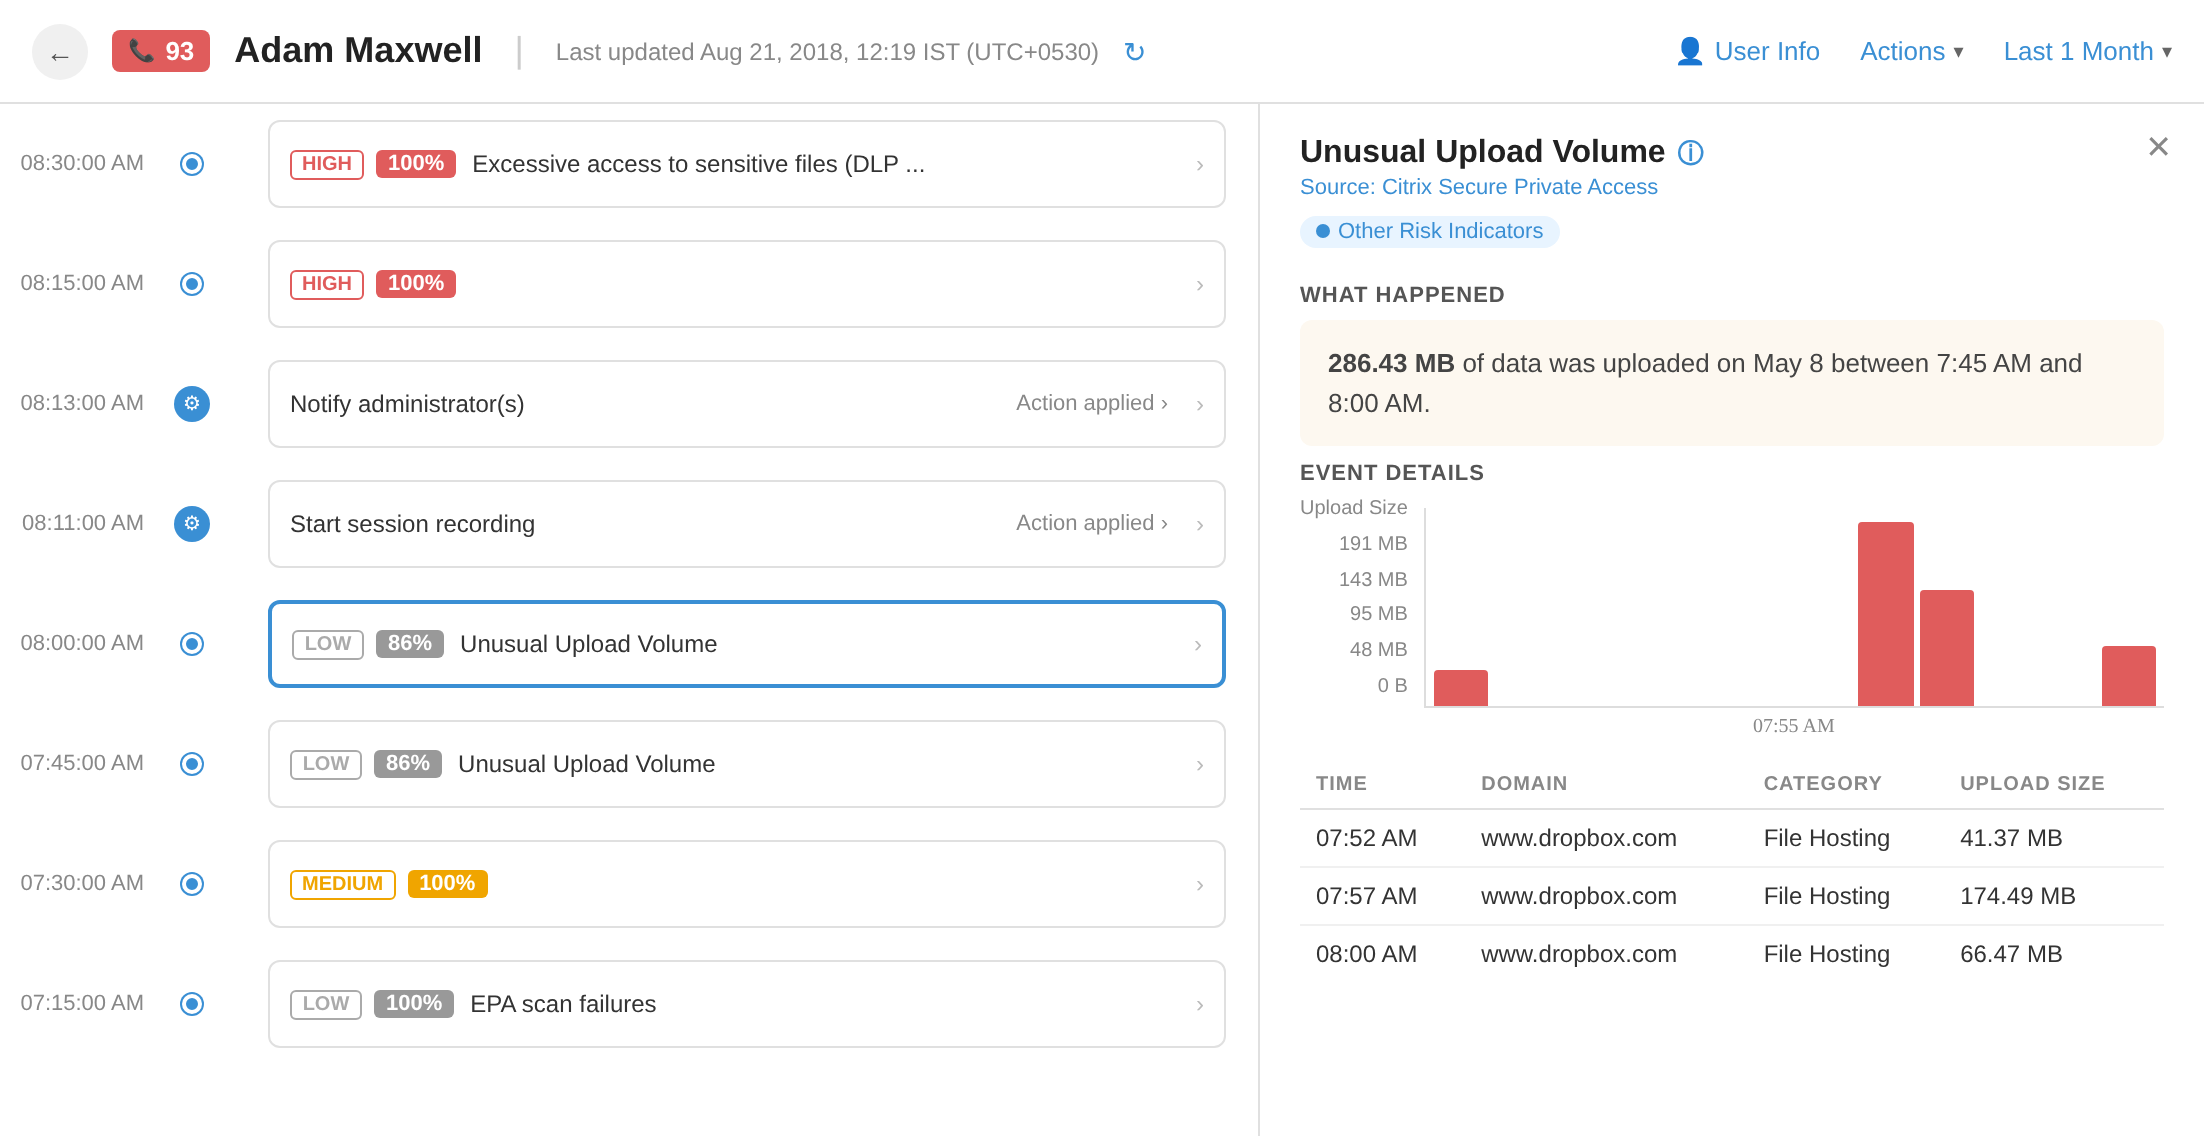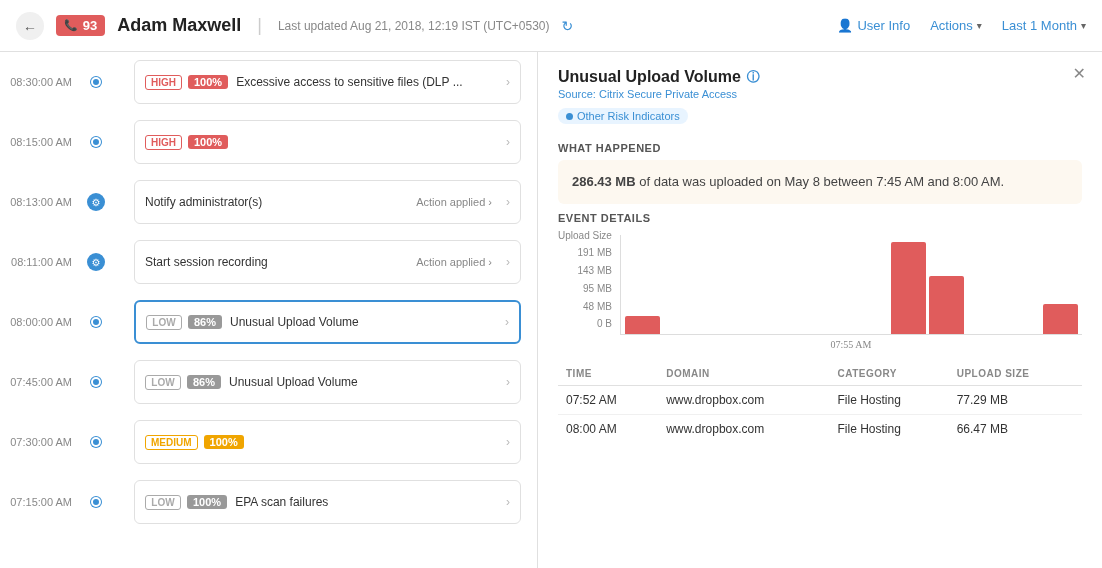--- a/index.html
+++ b/index.html
@@ -15,21 +15,21 @@
     .header-timestamp { font-size: 12px; color: #888; }
     .refresh-icon { color: #3a8fd4; font-size: 14px; cursor: pointer; }
     .header-right { margin-left: auto; display: flex; align-items: center; gap: 20px; }
     .header-btn { display: flex; align-items: center; gap: 4px; color: #3a8fd4; font-size: 13px; cursor: pointer; }
     .header-btn .chevron { font-size: 10px; color: #666; }
 
     
     .main { display: flex; height: calc(568px - 52px); }
 
     
-    .timeline-panel { width: 538px; background: #fff; overflow-y: auto; padding: 0 0 16px 0; border-right: 1px solid #e0e0e0; }
+    .timeline-panel { width: 630px; background: #fff; overflow-y: auto; padding: 0 0 16px 0; border-right: 1px solid #e0e0e0; }
     .timeline-item { display: flex; align-items: center; padding: 8px 16px 8px 0; position: relative; min-height: 52px; }
     .time-label { width: 82px; min-width: 82px; text-align: right; color: #888; font-size: 11px; padding-right: 10px; }
     .timeline-dot-area { width: 28px; display: flex; justify-content: center; align-items: center; position: relative; }
     .timeline-dot { width: 10px; height: 10px; border-radius: 50%; background: #c0c0c0; border: 2px solid #fff; box-shadow: 0 0 0 1px #c0c0c0; flex-shrink: 0; }
     .timeline-dot.blue { background: #3a8fd4; box-shadow: 0 0 0 1px #3a8fd4; }
     .timeline-dot.gear { width: 18px; height: 18px; background: #3a8fd4; border-radius: 50%; display: flex; align-items: center; justify-content: center; color: #fff; font-size: 10px; box-shadow: none; border: none; }
     .event-card { flex: 1; margin-left: 24px; background: #fff; border: 1px solid #e0e0e0; border-radius: 6px; display: flex; align-items: center; padding: 8px 10px; cursor: pointer; min-height: 44px; }
     .event-card.selected { border: 2px solid #3a8fd4; background: #fff; }
     .severity-badge { border: 1px solid #e05c5c; color: #e05c5c; font-size: 10px; font-weight: 700; border-radius: 3px; padding: 1px 5px; margin-right: 6px; min-width: 36px; text-align: center; }
     .severity-badge.medium { border-color: #f0a500; color: #f0a500; }
@@ -265,21 +265,27 @@
           <th>CATEGORY</th>
           <th>UPLOAD SIZE</th>
         </tr>
       </thead>
       <tbody id="table-body">
 
       <tr>
             <td>07:52 AM</td>
             <td>www.dropbox.com</td>
             <td>File Hosting</td>
-            <td>77.29 MB</td>
+            <td>41.37 MB</td>
+          </tr>
+          <tr>
+            <td>07:57 AM</td>
+            <td>www.dropbox.com</td>
+            <td>File Hosting</td>
+            <td>174.49 MB</td>
           </tr>
           <tr>
             <td>08:00 AM</td>
             <td>www.dropbox.com</td>
             <td>File Hosting</td>
             <td>66.47 MB</td>
           </tr>
         </tbody>
     </table>
   </div>

